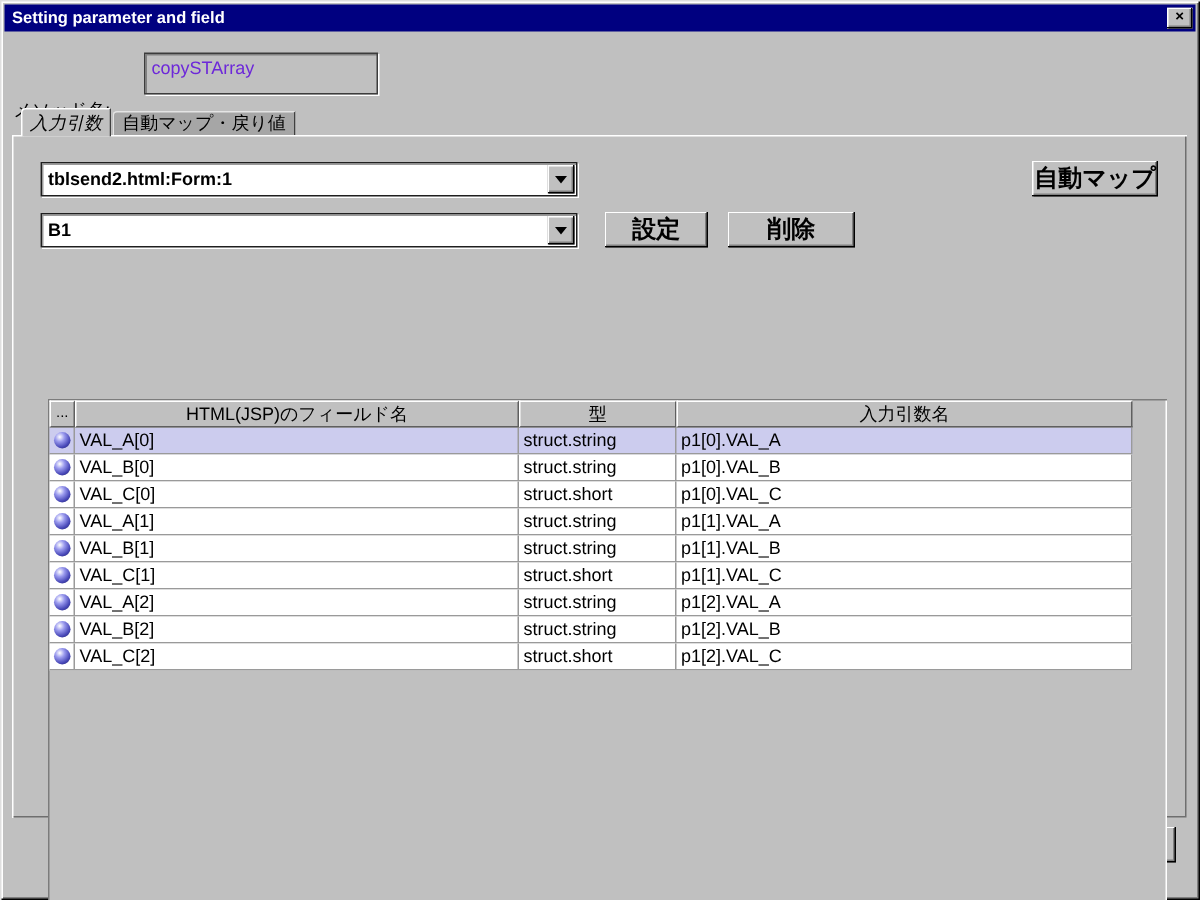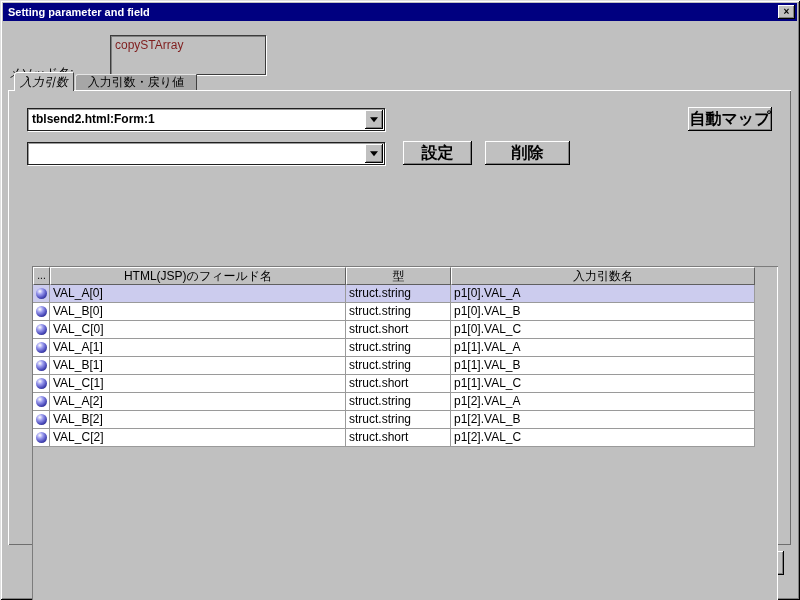--- a/index.html
+++ b/index.html
@@ -23,24 +23,24 @@
   }
   .close-btn {
     position:absolute; right:2px; top:2px; width:17px; height:14px;
     background:#c0c0c0; border:none;
     box-shadow: inset -1px -1px 0 #000, inset 1px 1px 0 #fff, inset -2px -2px 0 #808080;
     font-size:10px; font-weight:bold; line-height:12px; text-align:center;
     color:#000; cursor:pointer; font-family:inherit;
   }
   .label { position:absolute; font-size:12px; color:#000; }
   .method-field {
-    position:absolute; left:110px; top:35px; width:156px; height:40px;
+    position:absolute; left:96px; top:35px; width:156px; height:28px;
     background:#c0c0c0; border:1px solid #3c3c3c;
     box-shadow: 1px 1px 0 #ffffff, inset 1px 1px 0 #808080;
-    font-size:12px; padding:2px 4px; color:#7f1d1d;
+    font-size:12px; padding:2px 4px; color:#6d28d9;
   }
   .tab {
     position:absolute; font-size:12px; text-align:center; color:#000;
     border-top-left-radius:3px; cursor:pointer;
   }
   .tab-active {
     left:14px; top:72px; width:60px; height:19px; z-index:3;
     background:#c0c0c0; line-height:18px;
     border-top:1px solid #fff; border-left:1px solid #fff; border-right:1px solid #404040;font-style:italic;
   }
@@ -122,34 +122,35 @@
     <span>Setting parameter and field</span>
     <button class="close-btn">
       <span>×</span>
     </button>
   </div>
 
   <span class="label" style="left:9px; top:41px;margin-top:24px;">メソッド名:</span>
   <div class="method-field">copySTArray</div>
 
   <div class="tab tab-active">入力引数</div>
-  <div class="tab tab-inactive">入力引数・戻り値</div>
+  <div class="tab tab-inactive">自動マップ・戻り値</div>
 
   <div class="tab-panel">
 
     <div class="combo" style="left:19px; top:18px; width:358px; height:23px;">
       <span class="combo-text">tblsend2.html:Form:1</span>
       <span class="arrow-btn">
         <span class="arrow-glyph"></span>
       </span>
     </div>
 
     <button class="btn" style="left:680px; top:17px; width:84px; height:24px;">自動マップ</button>
 
     <div class="combo" style="left:19px; top:52px; width:358px; height:23px;">
+      <span class="combo-text">B1</span>
       <span class="arrow-btn">
         <span class="arrow-glyph"></span>
       </span>
     </div>
 
     <button class="btn" style="left:395px; top:51px; width:69px; height:24px;">設定</button>
 
     <button class="btn" style="left:477px; top:51px; width:85px; height:24px;">削除</button>
 
 

